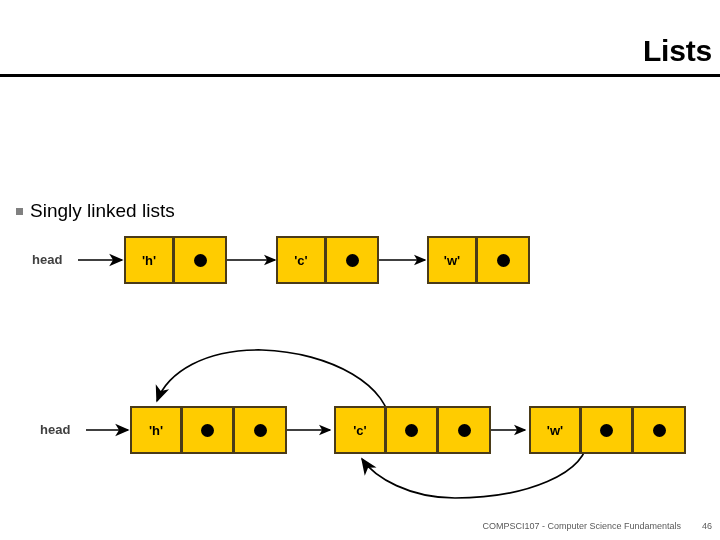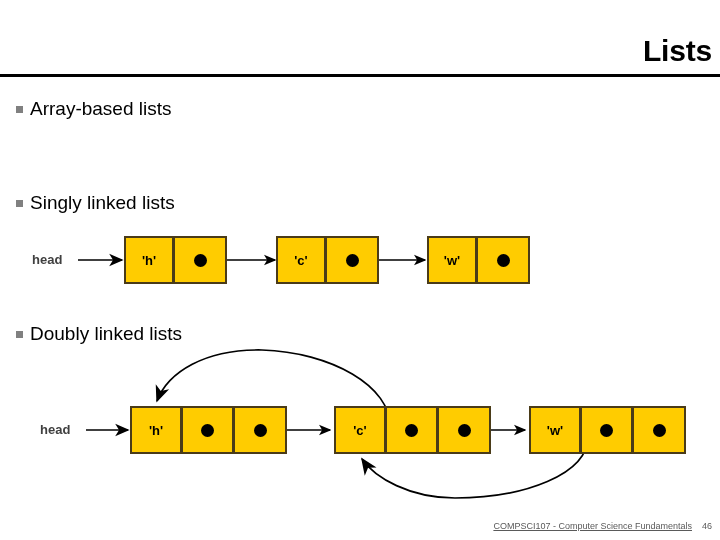--- a/index.html
+++ b/index.html
@@ -51,21 +51,21 @@
     margin-right: 7px;
     flex: 0 0 auto;
   }
   .bullet-text {
     font-size: 19px;
     color: #000000;
     line-height: 22px;
     white-space: nowrap;
   }
   #bullet-0 { top: 98px; }
-  #bullet-1 { top: 192px; }
+  #bullet-1 { top: 200px; }
   #bullet-2 { top: 323px; }
 
   
   .diagram {
     position: absolute;
     left: 0;
     top: 0;
     width: 720px;
     height: 540px;
     pointer-events: none;
@@ -118,42 +118,34 @@
     width: 720px;
     height: 16px;
     display: flex;
     align-items: center;
     justify-content: flex-end;
     padding-right: 8px;
     box-sizing: border-box;
     font-size: 9px;
     color: #5A5A5A;
   }
-  #footer-text { margin-right: 10px; white-space: nowrap; text-decoration: underline; }
+  #footer-text { margin-right: 21px; white-space: nowrap; }
   #footer-page { white-space: nowrap; }
 </style>
 </head>
 <body>
 
 <div id="slide">
 
   <div id="title">Lists</div>
   <div id="title-rule"></div>
 
-  <div class="bullet-row" id="bullet-0">
-    <span class="bullet-mark"></span>
-    <span class="bullet-text">Array-based lists</span>
-  </div>
   <div class="bullet-row" id="bullet-1">
     <span class="bullet-mark"></span>
     <span class="bullet-text">Singly linked lists</span>
-  </div>
-  <div class="bullet-row" id="bullet-2">
-    <span class="bullet-mark"></span>
-    <span class="bullet-text">Doubly linked lists</span>
   </div>
 
   <div class="diagram">
     <svg width="720" height="540" viewBox="0 0 720 540" xmlns="http://www.w3.org/2000/svg">
       <defs>
         <marker id="ah" markerWidth="9" markerHeight="9" refX="8" refY="4.5" orient="auto" markerUnits="strokeWidth">
           <path d="M0,0.6 L9,4.5 L0,8.4 L2.4,4.5 Z" fill="#000000"></path>
         </marker>
       </defs>
 

